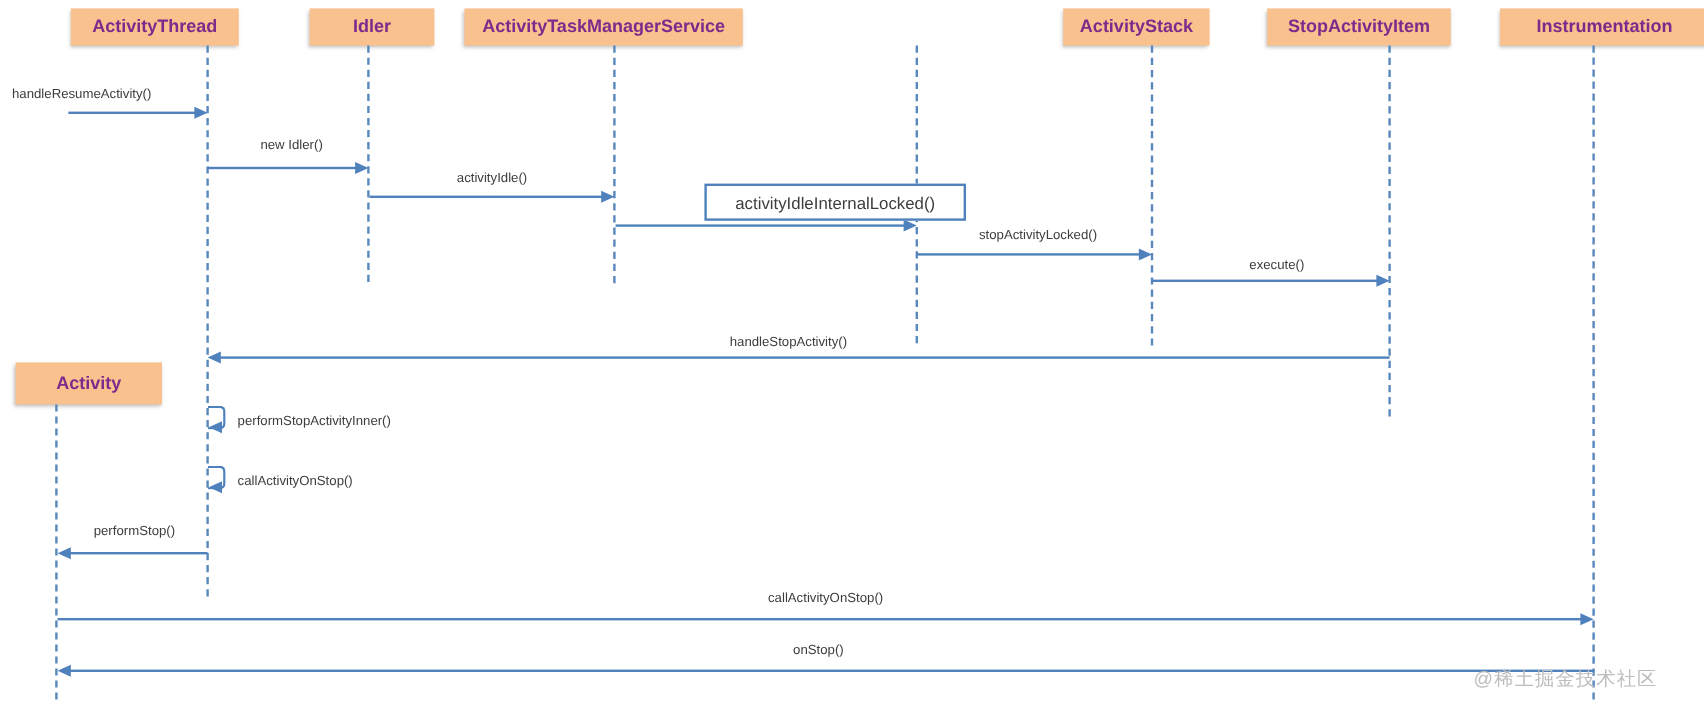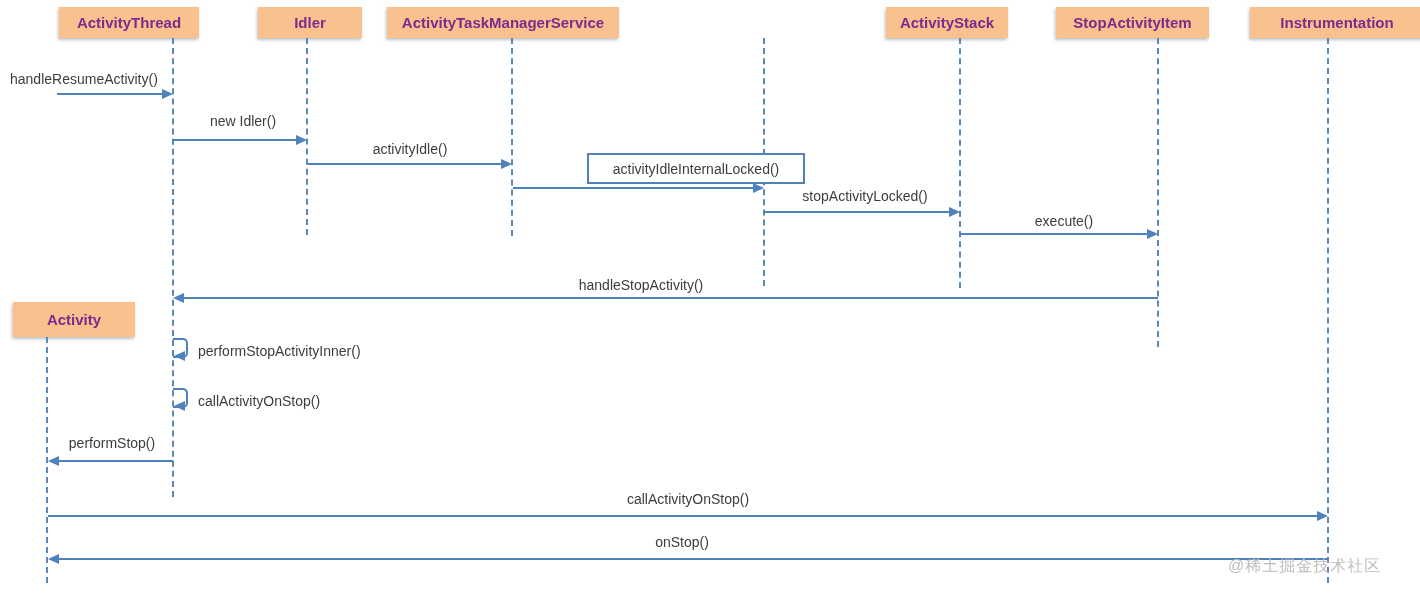--- a/index.html
+++ b/index.html
@@ -21,21 +21,21 @@
     font-weight:bold;font-size:15px;
     display:flex;align-items:center;justify-content:center;
     box-shadow:-1px 2px 3px rgba(140,140,140,0.55);
     box-sizing:border-box;
   }
   .lifeline{
     position:absolute;width:0;
     border-left:2px dashed #5988BC;
   }
   .mlabel{
-    position:absolute;font-size:14px;color:var(--label-text);
+    position:absolute;font-size:11px;color:var(--label-text);
     white-space:nowrap;line-height:18px;
   }
   .mlabel.centered{transform:translateX(-50%);}
   .hline{position:absolute;height:2px;background:var(--arrow);}
   .head-r{
     position:absolute;width:0;height:0;
     border-top:5px solid transparent;border-bottom:5px solid transparent;
     border-left:11px solid var(--arrow);
   }
   .head-l{
@@ -100,21 +100,21 @@
   <div class="frame" style="left:540px;top:153px;width:218px;height:31px;">activityIdleInternalLocked()</div>
 
   <div class="mlabel centered" style="left:865px;top:187px;">stopActivityLocked()</div>
   <div class="hline" style="left:764px;top:211px;width:187px;"></div>
   <div class="head-r" style="left:949px;top:207px;"></div>
 
   <div class="mlabel centered" style="left:1064px;top:212px;">execute()</div>
   <div class="hline" style="left:960px;top:233px;width:189px;"></div>
   <div class="head-r" style="left:1147px;top:229px;"></div>
 
-  <div class="mlabel centered" style="left:626px;top:276px;padding-left:30px;">handleStopActivity()</div>
+  <div class="mlabel centered" style="left:642px;top:276px;padding-left:30px;">handleStopActivity()</div>
   <div class="hline" style="left:182px;top:297px;width:976px;"></div>
   <div class="head-l" style="left:173px;top:293px;"></div>
 
   <div class="selfhook" style="left:173px;top:338px;"></div>
   <div class="head-l" style="left:174px;top:351px;"></div>
   <div class="mlabel" style="left:198px;top:342px;">performStopActivityInner()</div>
 
   <div class="selfhook" style="left:173px;top:388px;"></div>
   <div class="head-l" style="left:174px;top:401px;"></div>
   <div class="mlabel" style="left:198px;top:392px;">callActivityOnStop()</div>

